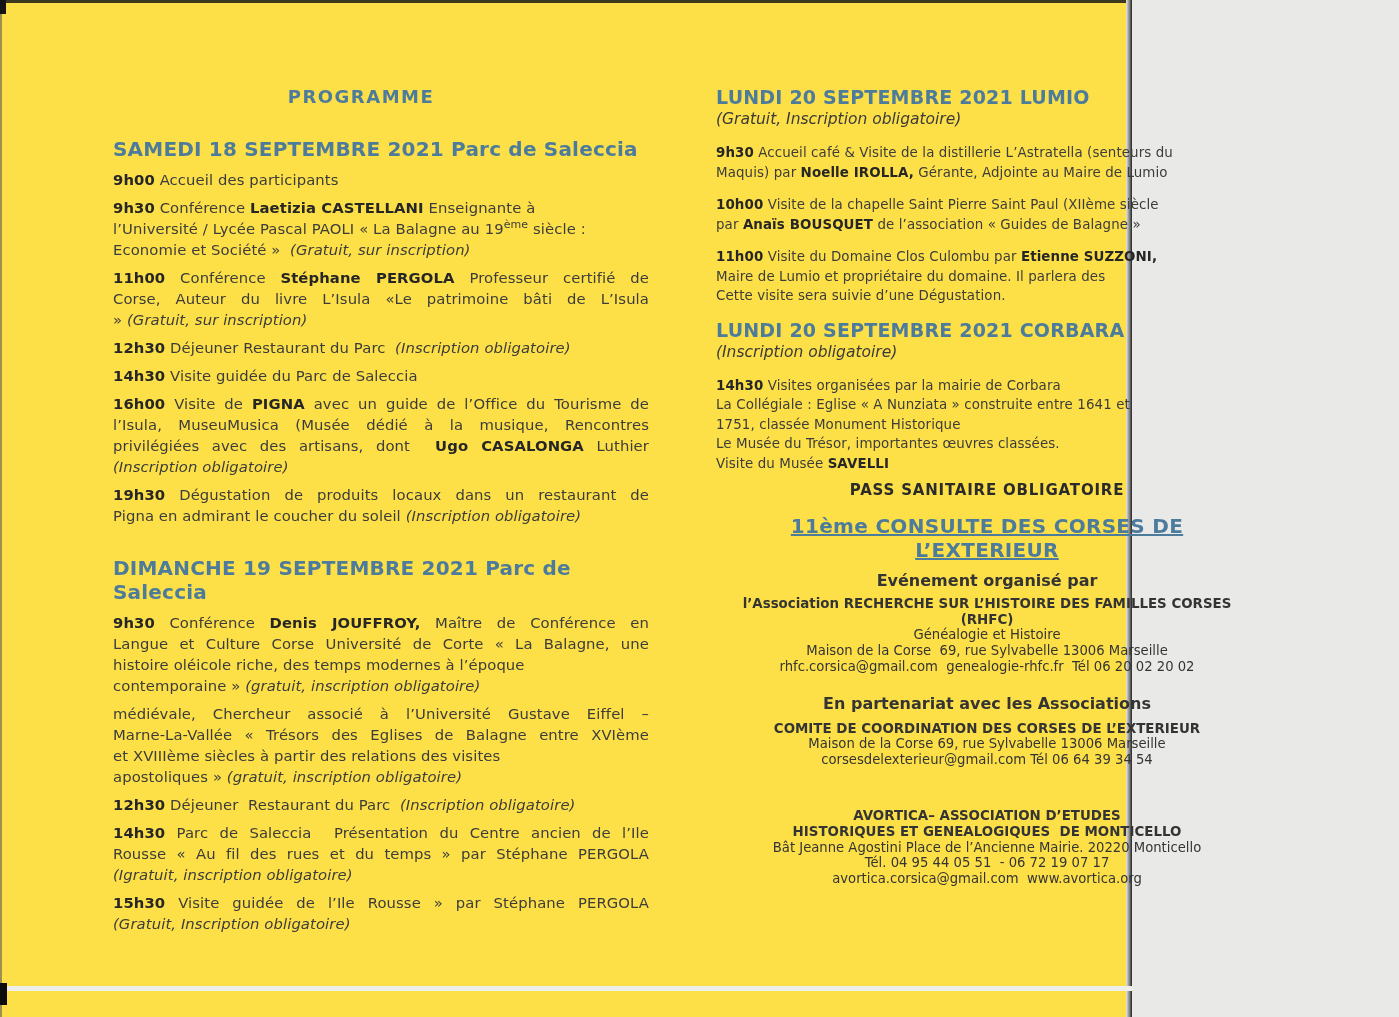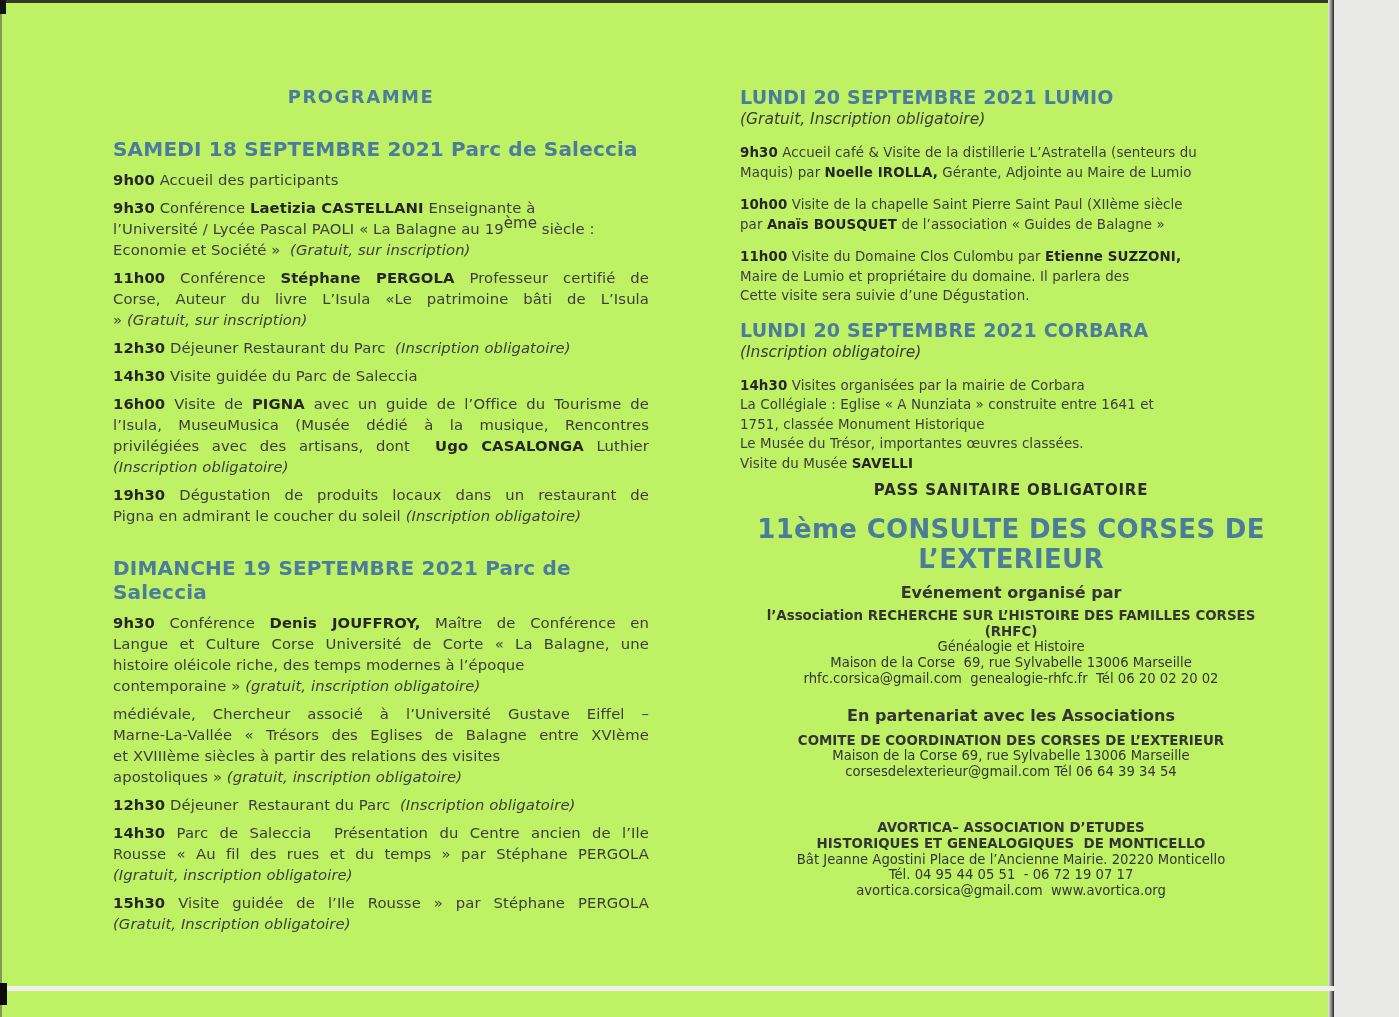--- a/index.html
+++ b/index.html
@@ -4,37 +4,37 @@
 <style>
   html,body{margin:0;padding:0;}
   body{
     width:1399px;height:1017px;
     background:#e9e9e7;
     font-family:"DejaVu Sans", sans-serif;
     overflow:hidden;
   }
   .page{
     position:relative;
-    width:1334px;height:1017px;
-    background:#bef264;
+    width:1132px;height:1017px;
+    background:#fde047;
     color:var(--body,#3c3c3c);
   }
   
   .edge-top{position:absolute;left:0;top:0;width:100%;height:3px;background:#1c1c1c;opacity:.85;}
   .edge-right{position:absolute;right:0;top:0;width:6px;height:100%;
     background:linear-gradient(to right,#e8e8e5,#8a8a87 55%,#222);}
   .edge-left{position:absolute;left:0;top:0;width:2px;height:100%;background:#5a5a57;opacity:.6;}
   .corner-tl{position:absolute;left:0;top:0;width:6px;height:14px;background:#141414;}
   .mark-bl{position:absolute;left:0;top:983px;width:7px;height:22px;background:#0d0d0d;}
   .band-bottom{position:absolute;left:0;top:986px;width:100%;height:5px;background:#eeeeea;}
 
   
   .col{position:absolute;top:86px;}
   .col-left{left:113px;width:536px;}
-  .col-right{left:740px;width:542px;}
+  .col-right{left:716px;width:542px;}
 
   .prog-title{
     text-align:center;font-size:18px;font-weight:bold;letter-spacing:1.5px;
     color:var(--blue,#4d7b9c);margin:0 40px 30px 0;
   }
 
   h2{
     font-size:20px;font-weight:600;color:var(--blue,#4d7b9c);
     margin:0 0 8px 0;letter-spacing:.2px;white-space:pre-wrap;
   }
@@ -47,31 +47,31 @@
   .entry{margin-bottom:7px;}
   .col-right .entry{margin-bottom:13px;}
   .col-right .entry:last-child{margin-bottom:0;}
 
   .ln{white-space:pre-wrap;font-size:14.8px;line-height:21px;letter-spacing:.1px;}
   .col-right .ln{font-size:13.4px;line-height:19.5px;}
   .ln.j{text-align:justify;text-align-last:justify;}
 
   .fb{font-weight:bold;color:#262626;}
   .fi{font-style:italic;margin-top:20px;}
-  .fs{vertical-align:super;font-size:15px;line-height:0;}
+  .fs{vertical-align:super;font-size:11px;line-height:0;}
 
   
   .footer{margin-top:8px;text-align:center;}
   .pass{
     font-size:15px;font-weight:bold;color:#2b2b2b;letter-spacing:.8px;
     margin:0 0 15px 0;
   }
   .consulte{
-    font-size:26px;font-weight:600;color:var(--blue,#4d7b9c);
-    letter-spacing:.3px;margin:0 0 11px 0;
+    font-size:20px;font-weight:600;color:var(--blue,#4d7b9c);
+    letter-spacing:.3px;margin:0 0 11px 0;text-decoration:underline;
   }
   .fblock{margin-bottom:14px;}
   .fblock:nth-child(1){margin-bottom:7px;}
   .fblock:nth-child(2){margin-bottom:21px;}
   .fblock:nth-child(3){margin-bottom:9px;}
   .fblock:nth-child(4){margin-bottom:40px;}
   .fln{font-size:13.2px;line-height:15.8px;white-space:pre-wrap;color:#343434;}
   .fln.fb{font-size:13.4px;}
   .fblock:nth-child(1) .fln,.fblock:nth-child(3) .fln{font-size:16px;}
 </style>

